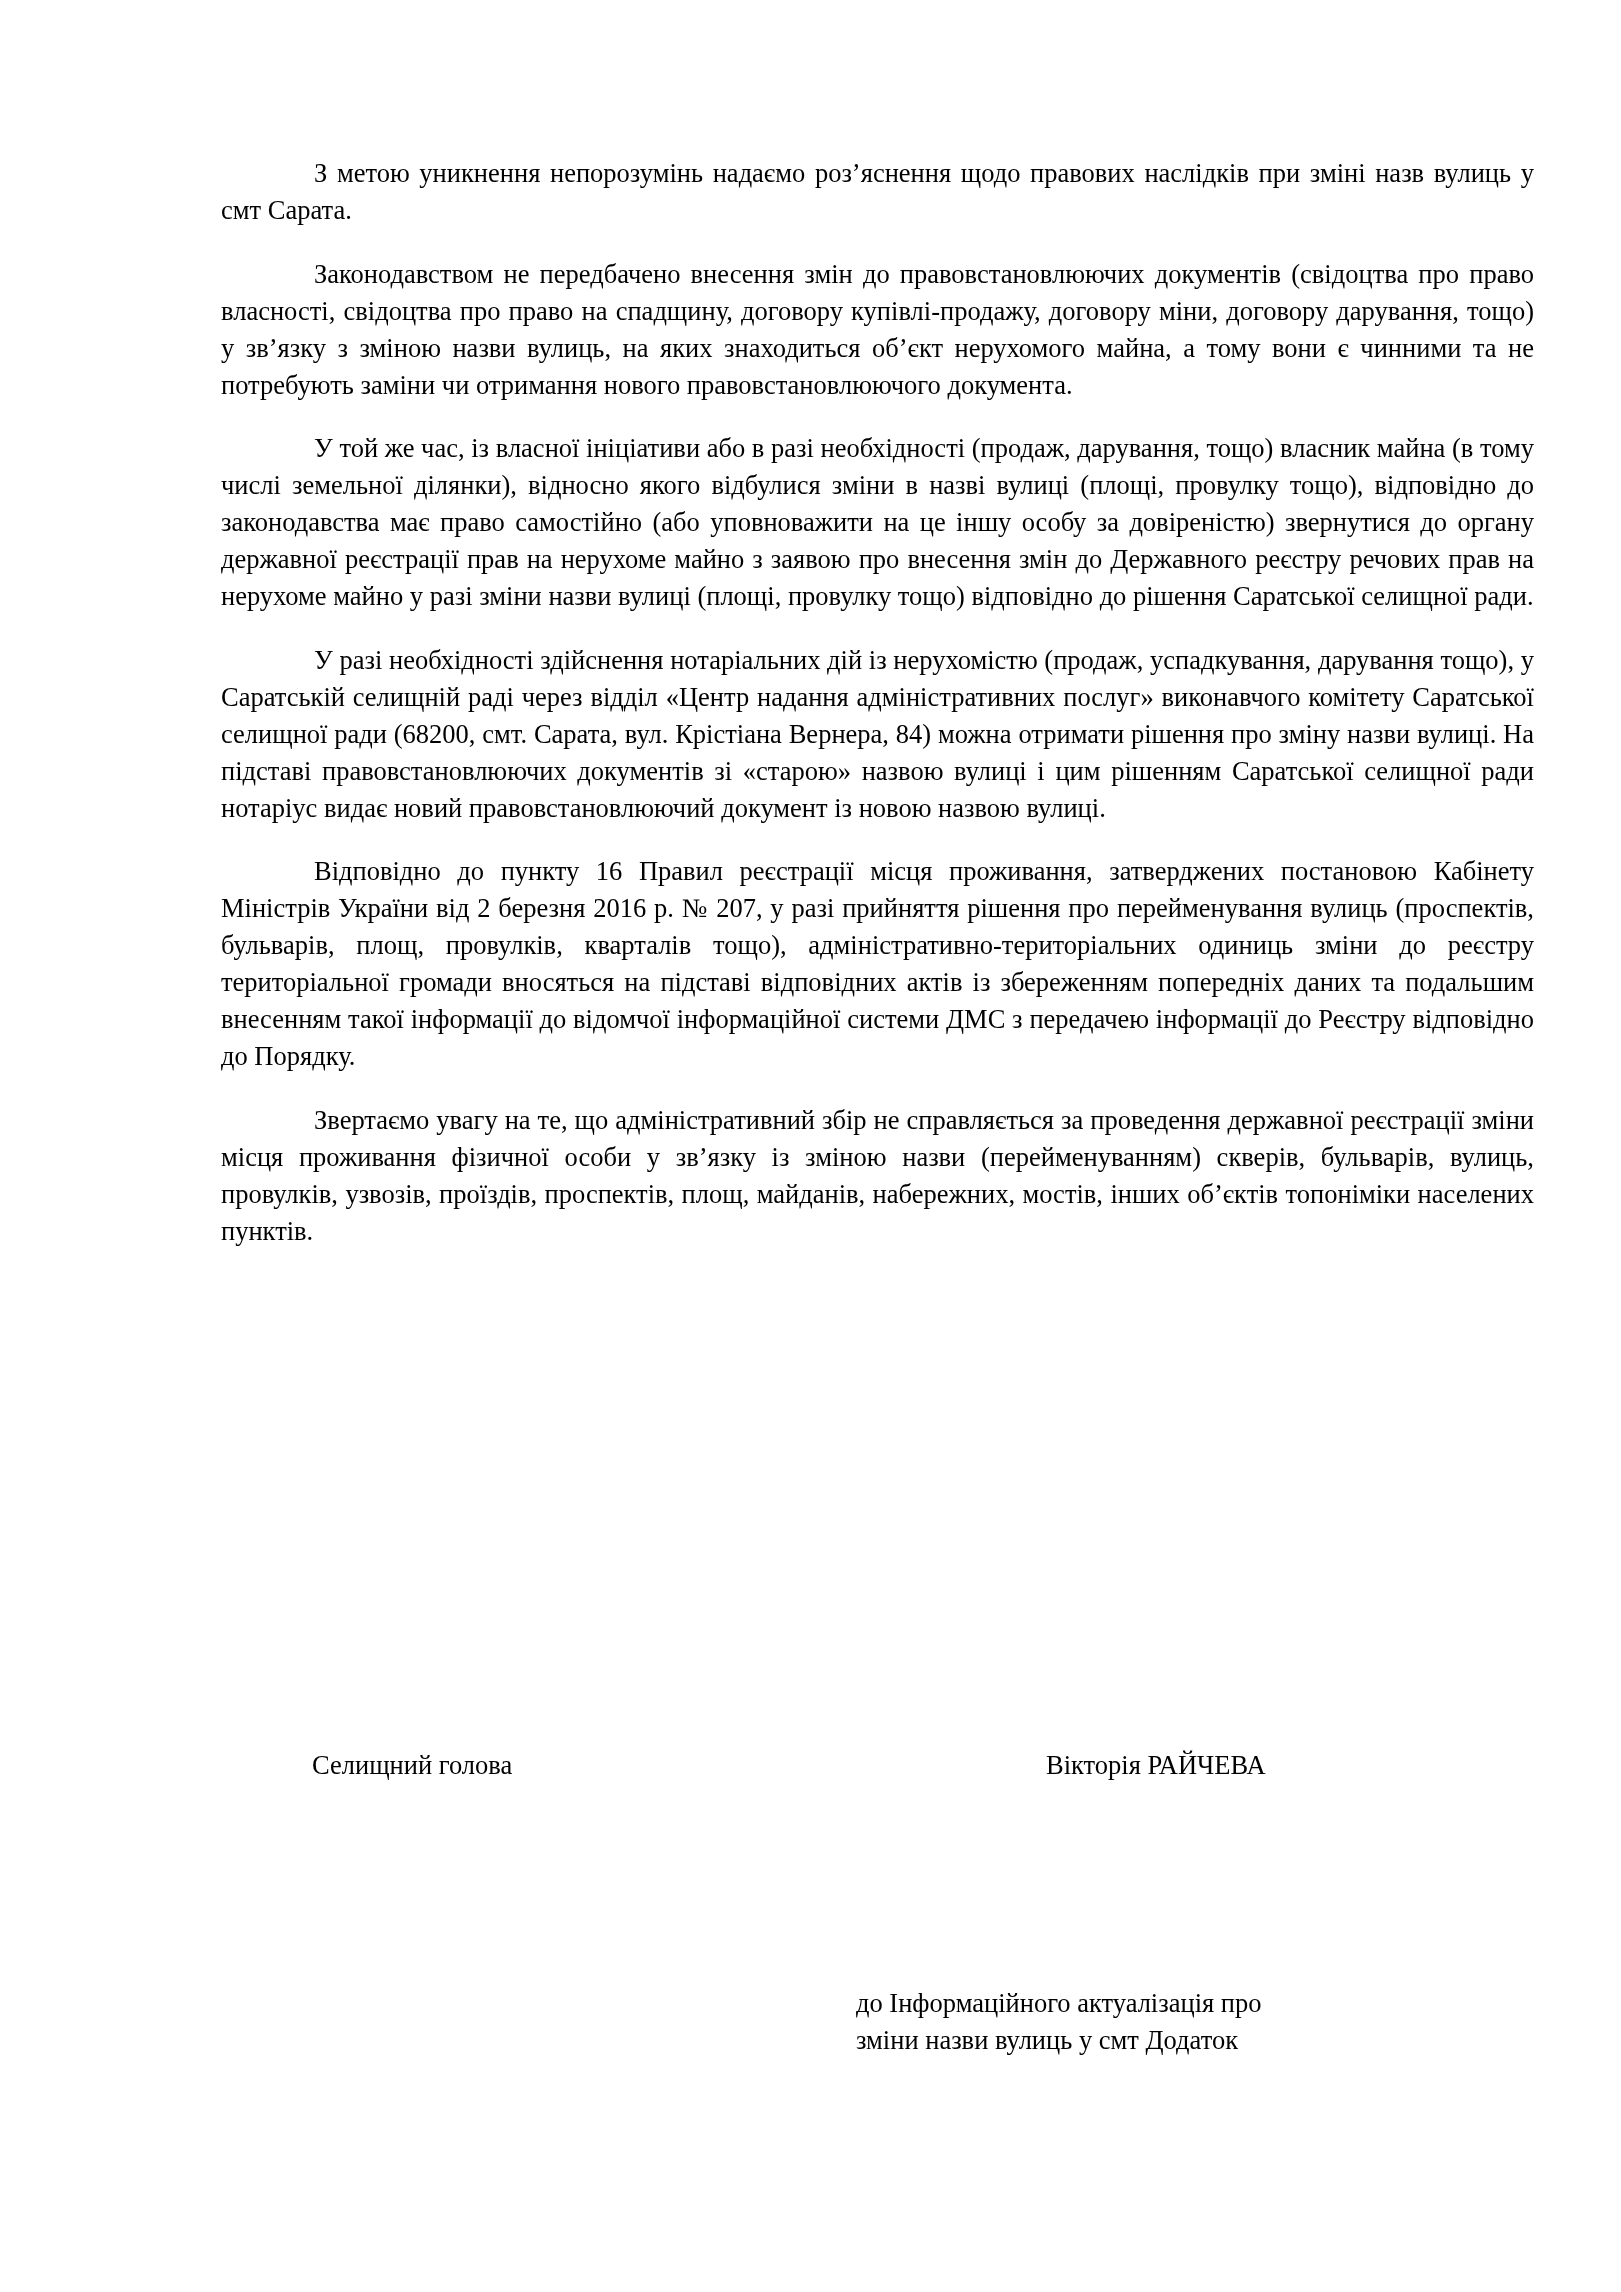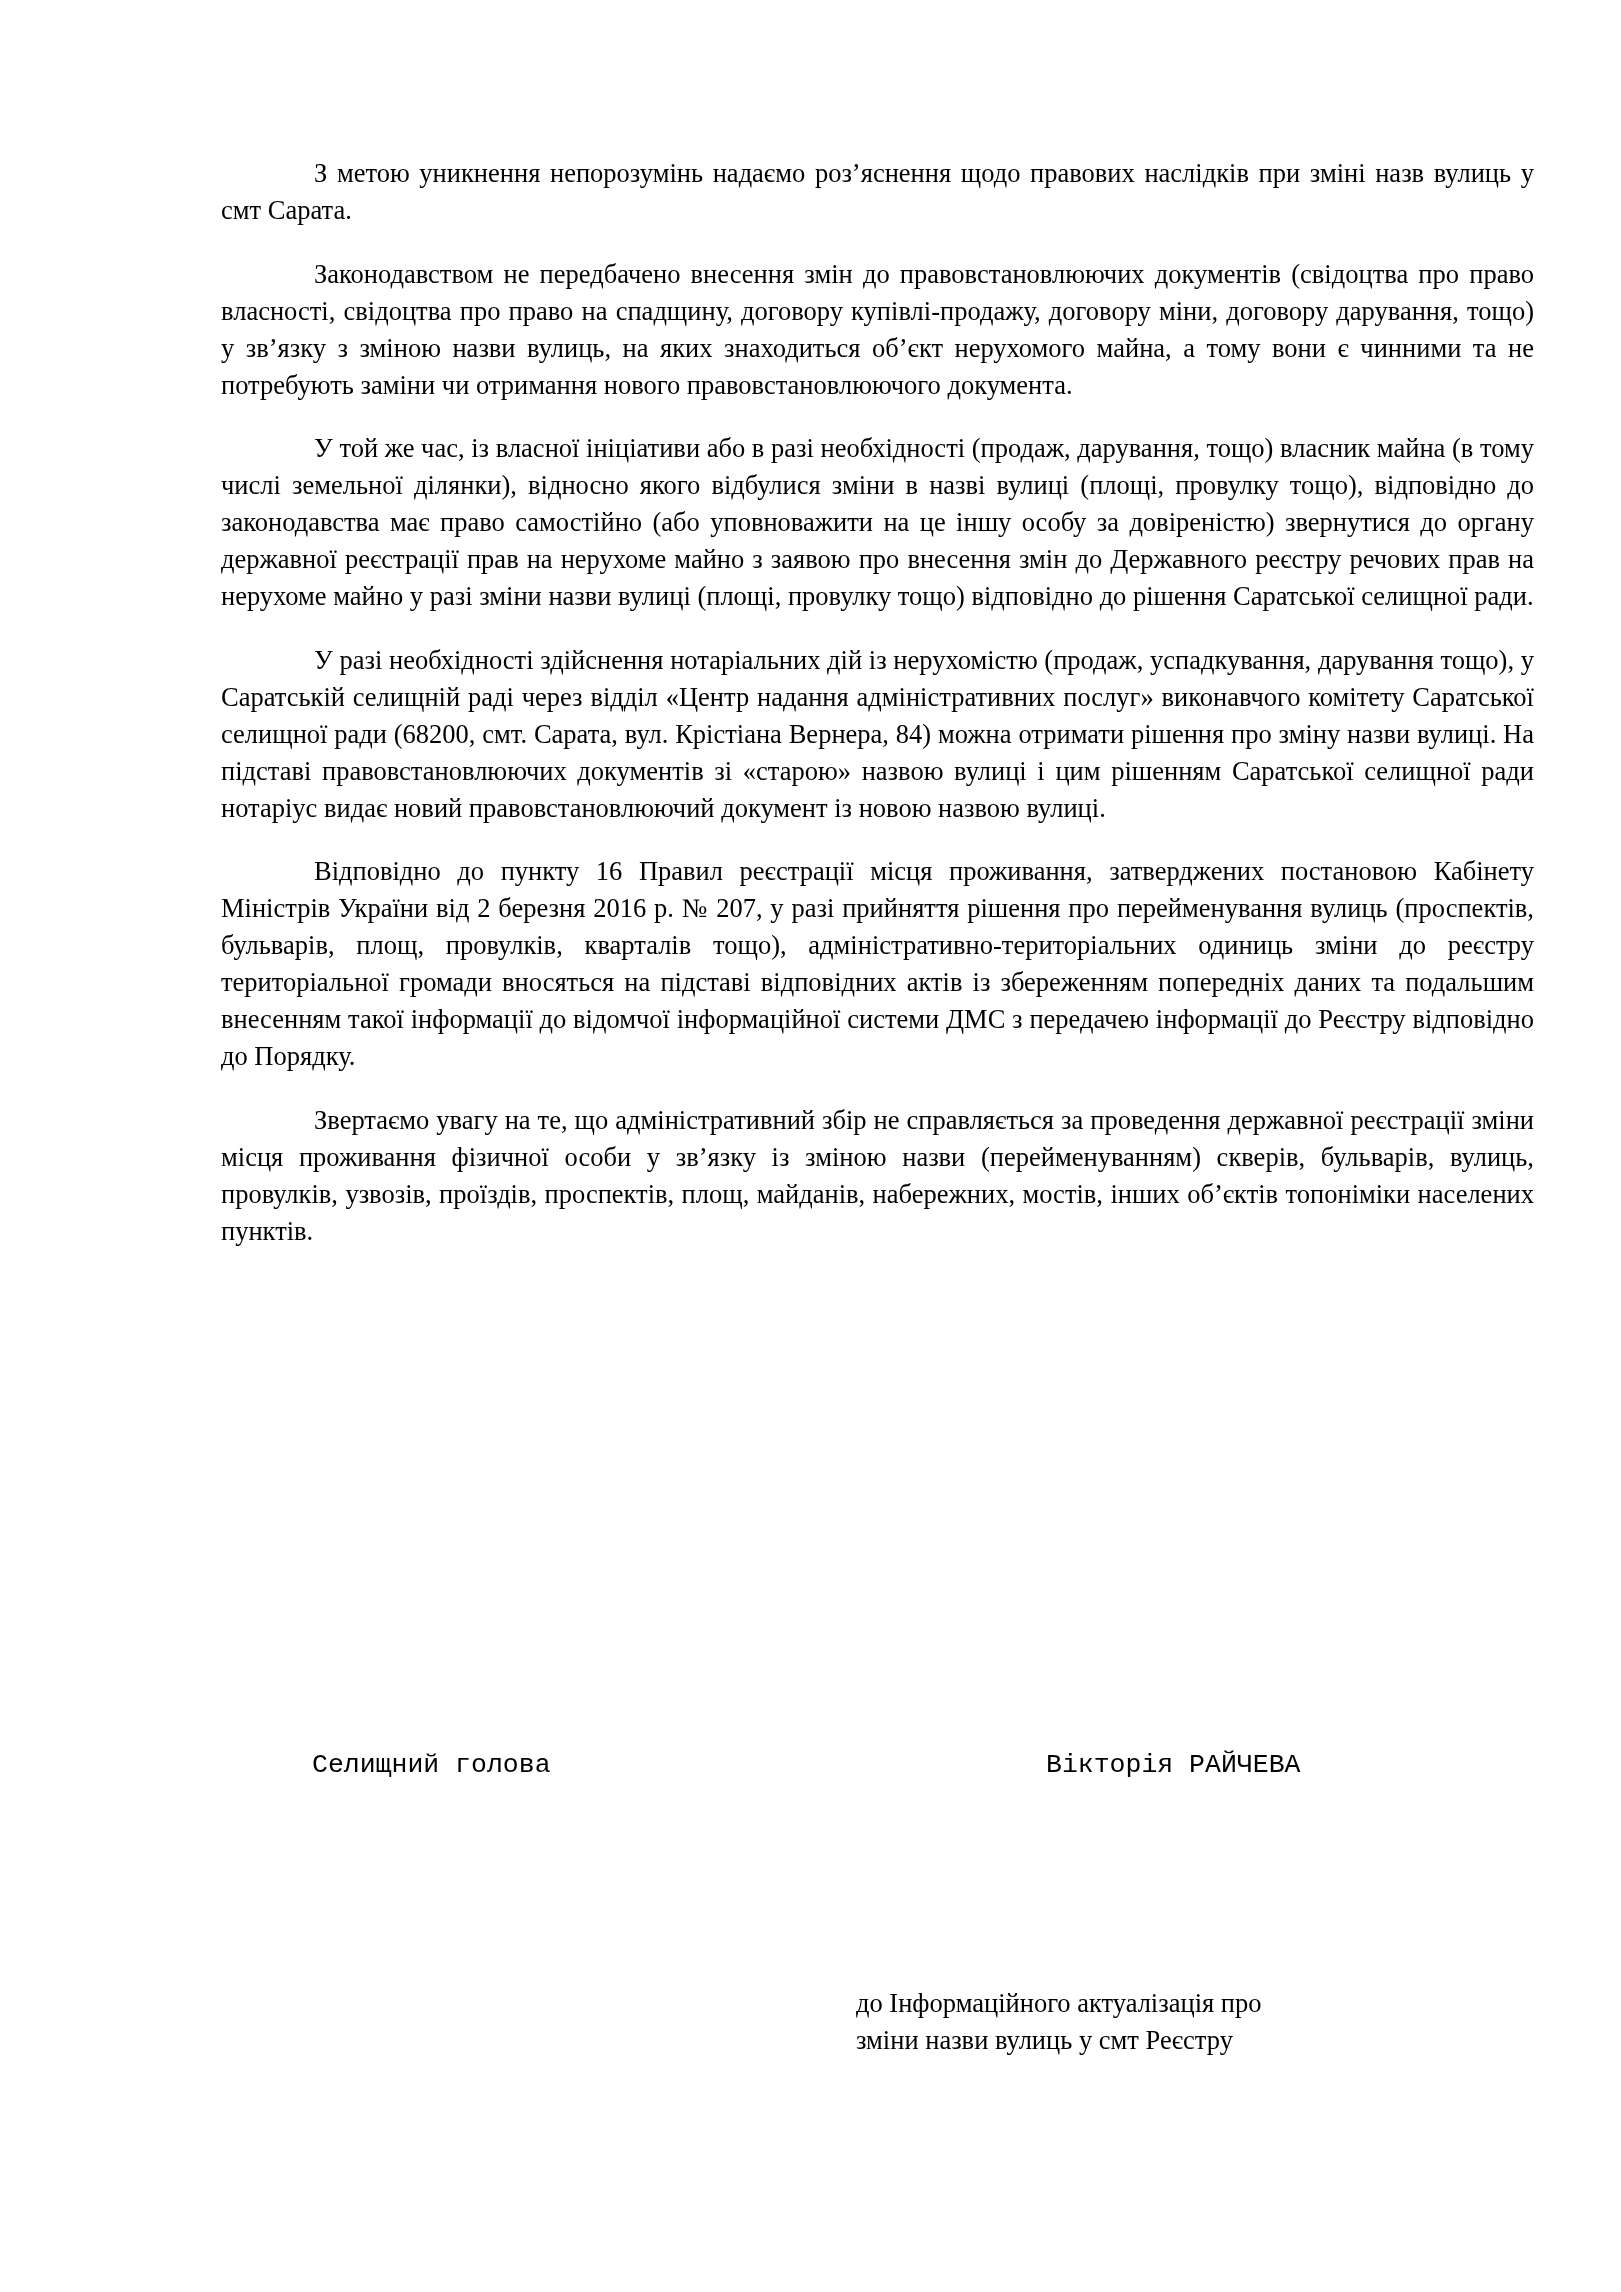--- a/index.html
+++ b/index.html
@@ -3,21 +3,21 @@
 <meta charset="utf-8">
 <style>
   html, body { margin: 0; padding: 0; background: #ffffff; }
   body { width: 1621px; height: 2293px; position: relative; overflow: hidden;
          font-family: "Liberation Serif", "DejaVu Serif", serif; color: #000; }
   .body-text { position: absolute; left: 221px; top: 155px; width: 1313px; }
   .para { margin: 0 0 26.5px 0; font-size: 26.5px; line-height: 37px;
           text-align: justify; text-indent: 93px; }
   .para .link { }
   .signature { position: absolute; top: 1747px; left: 0; width: 1621px; height: 39px;
-               font-size: 26.5px; line-height: 37px; font-family: Liberation Mono, monospace; }
+               font-size: 26.5px; line-height: 37px; }
   .sig-title { position: absolute; left: 312px; }
   .sig-name { position: absolute; left: 1046px; text-align: center; }
   .appendix { position: absolute; left: 856px; top: 1985px; font-size: 26.5px; line-height: 37px; }
   .appendix div { white-space: nowrap; }
 </style>
 </head>
 <body>
 
 <div class="body-text">
   <p class="para">З метою уникнення непорозумінь надаємо роз’яснення щодо правових наслідків при зміні назв вулиць у  смт Сарата.</p>
@@ -28,15 +28,15 @@
   <p class="para">Звертаємо увагу на те, що адміністративний збір не справляється за проведення державної реєстрації зміни місця проживання фізичної особи у зв’язку із зміною назви (перейменуванням) скверів, бульварів, вулиць, провулків, узвозів, проїздів, проспектів, площ, майданів, набережних, мостів, інших об’єктів топоніміки населених пунктів.</p>
 </div>
 
 <div class="signature">
   <span class="sig-title">Селищний голова</span>
   <span class="sig-name">Вікторія РАЙЧЕВА</span>
 </div>
 
 <div class="appendix">
   <div>до Інформаційного актуалізація про</div>
-  <div>зміни назви вулиць у  смт Реєстру</div>
+  <div>зміни назви вулиць у  смт Додаток</div>
 </div>
 
 
 </body></html>

